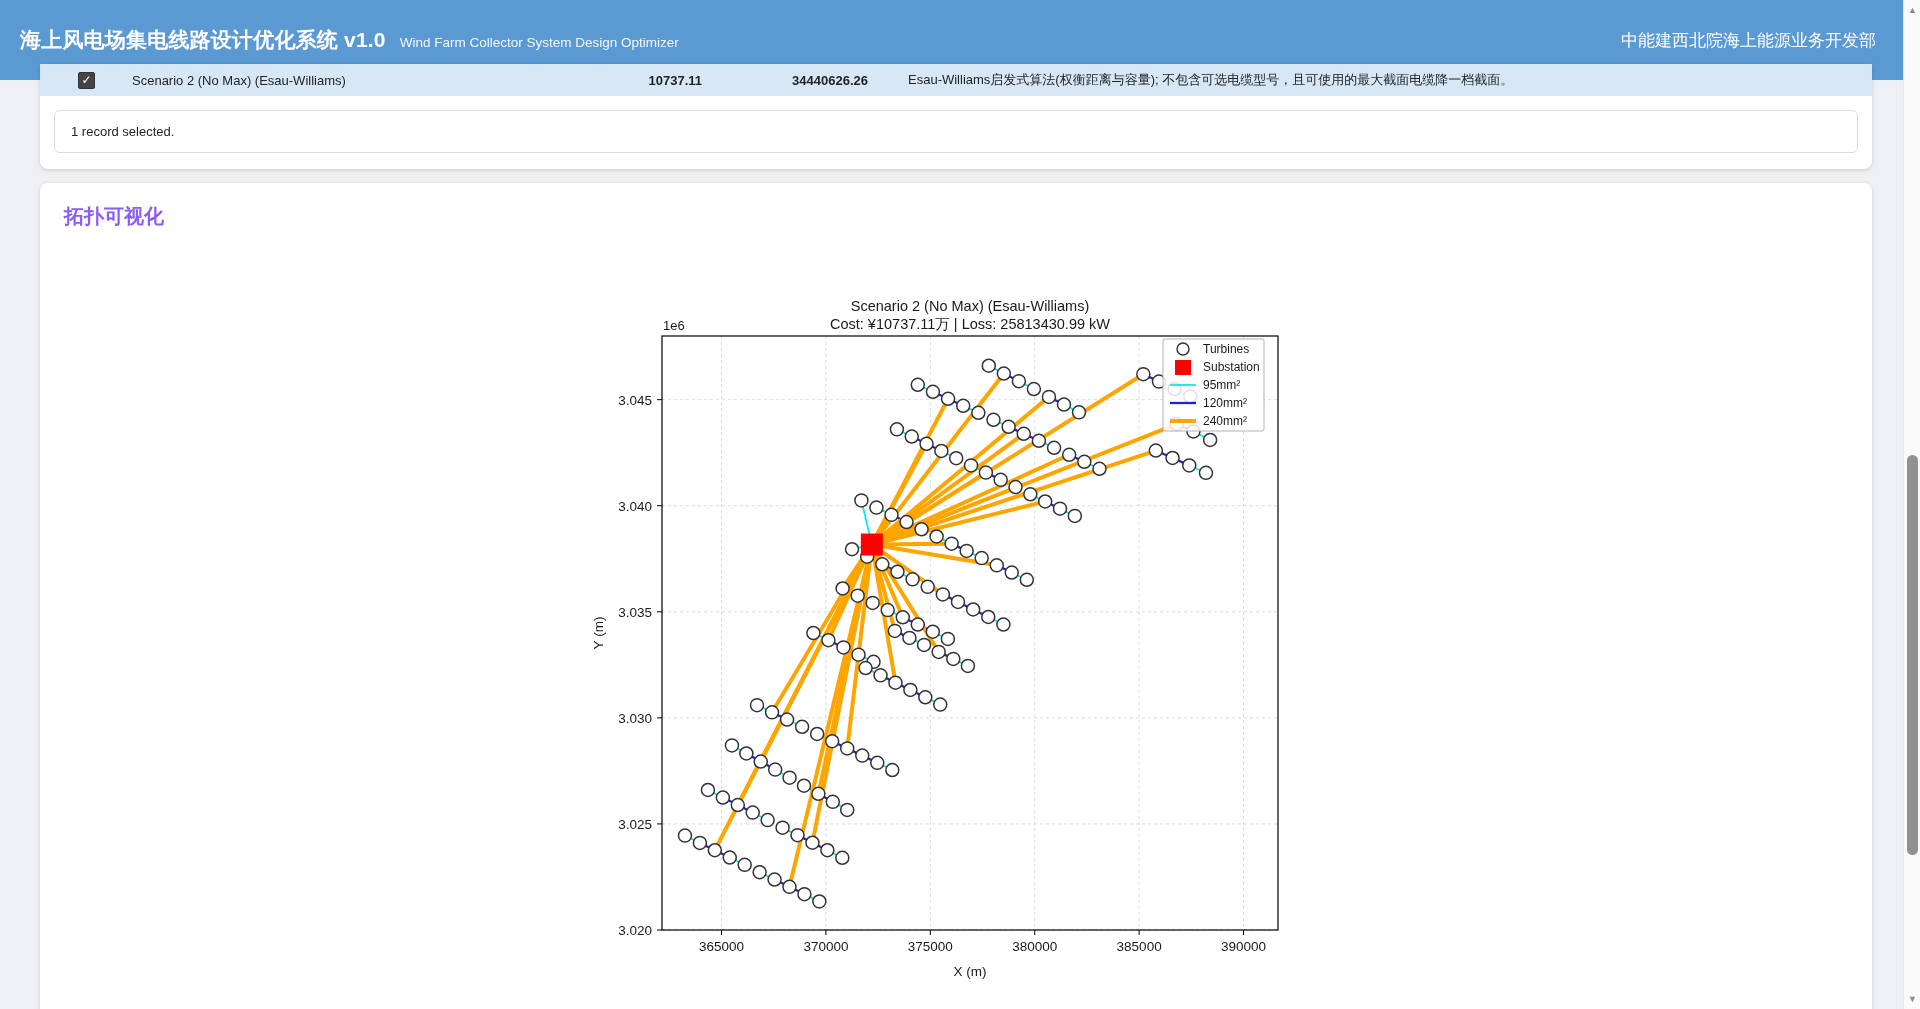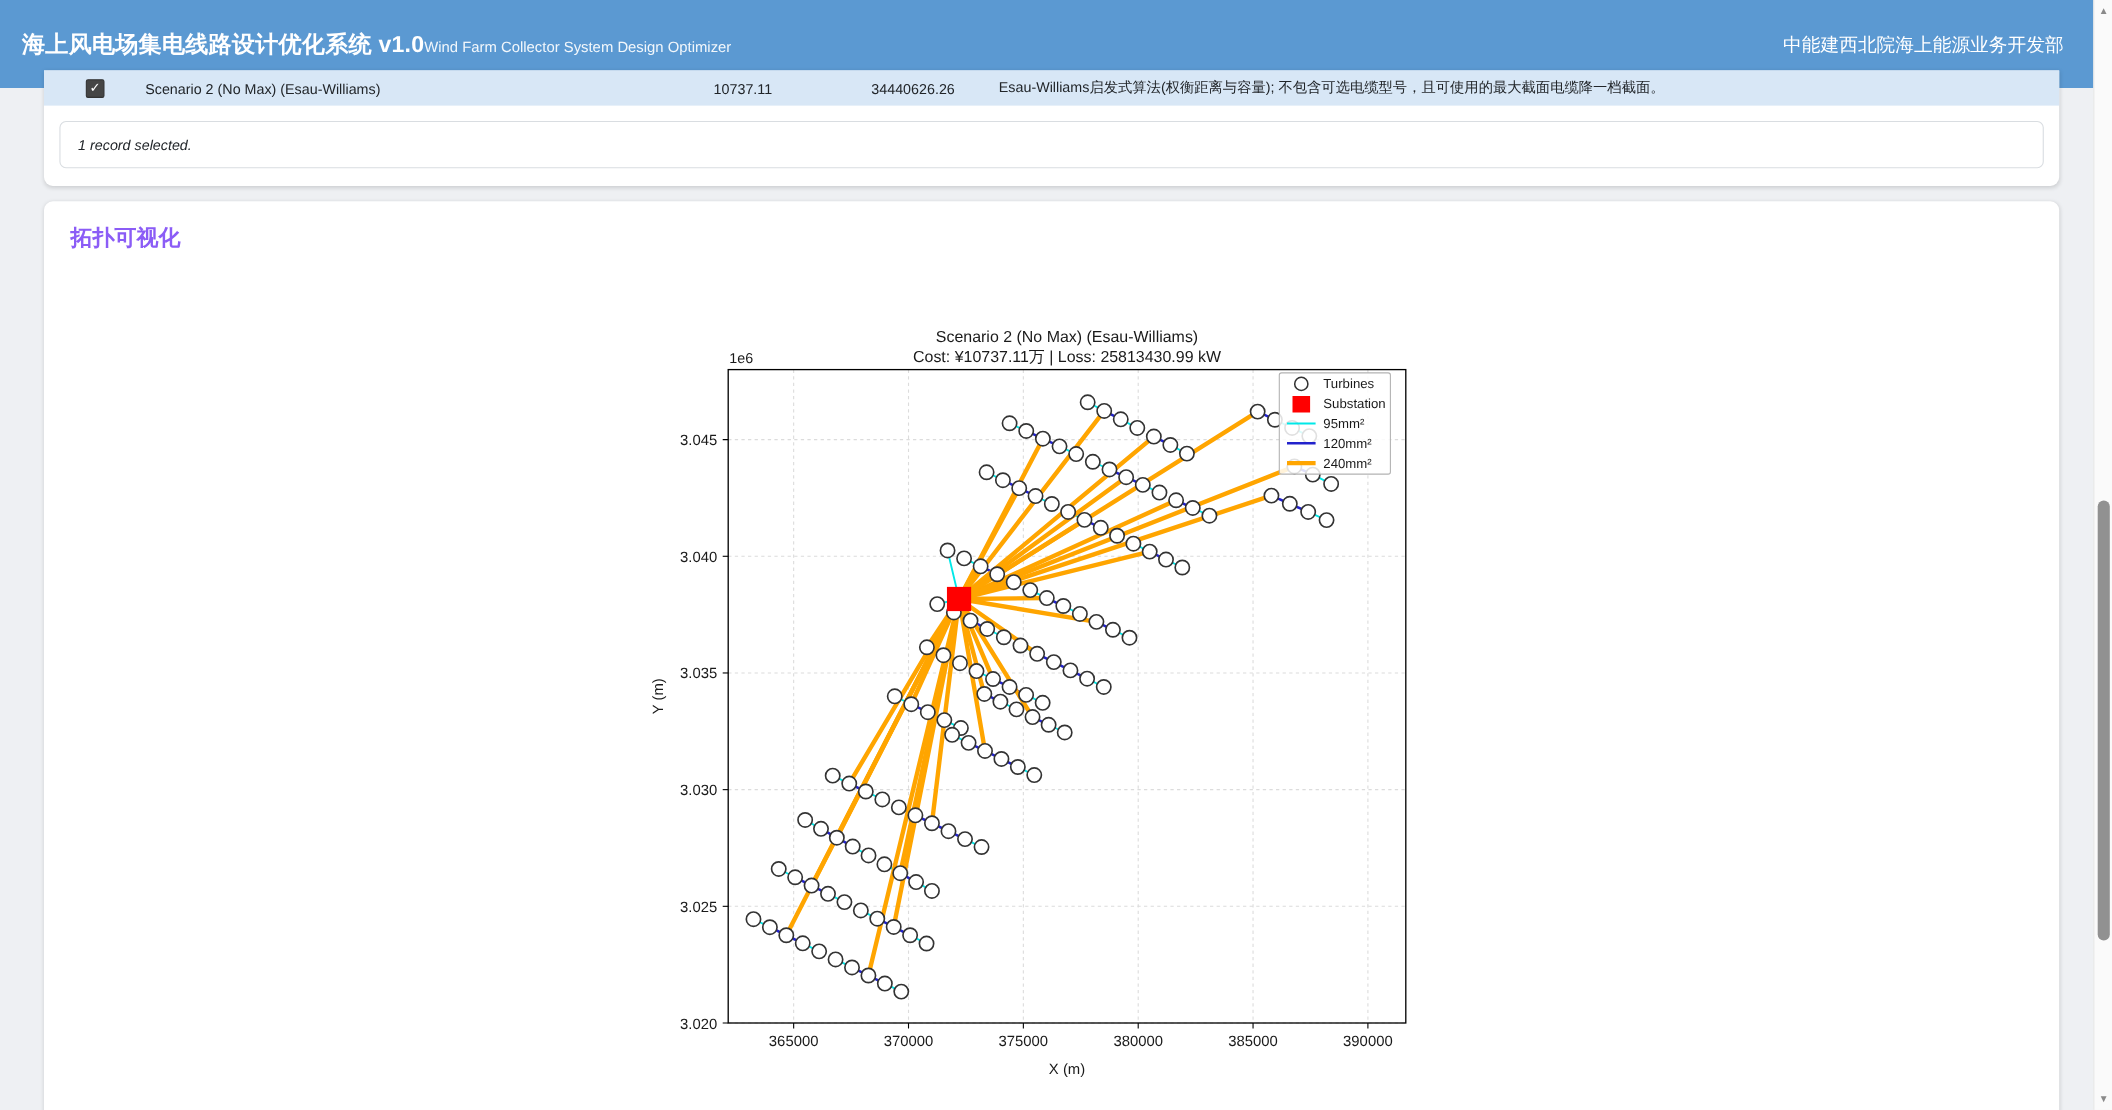--- a/index.html
+++ b/index.html
@@ -4,42 +4,42 @@
 <style>
   * { box-sizing: border-box; margin: 0; padding: 0; }
   html,body { width:1920px; height:1009px; overflow:hidden;
     font-family:"Liberation Sans", sans-serif; background:#eef0f3; color:#212529; }
 
   
   .topbar { height:80px; background:#5b99d2; display:flex; align-items:center;
     justify-content:space-between; padding:0 20px; color:#fff; }
   .topbar-left { display:flex; align-items:baseline; }
   .app-title { font-size:21px; font-weight:700; letter-spacing:.2px; }
-  .app-subtitle { font-size:13.5px; font-weight:400; margin-left:0; opacity:.92; }
+  .app-subtitle { font-size:13.5px; font-weight:400; margin-left:14px; opacity:.92; }
   .org-name { font-size:17px; font-weight:400; margin-right:24px; }
 
   
   .main { position:absolute; top:64px; left:0; width:1903px; height:945px; }
 
   .card { background:#fff; box-shadow:0 1px 4px rgba(0,0,0,.14); }
   .card-table { margin:0 31px 0 40px; border-radius:0 0 8px 8px; padding-bottom:16px; }
   .card-topo  { margin:14px 31px 0 40px; border-radius:8px; height:900px; padding:20px 24px; }
 
   
   .scenario-row { display:grid; grid-template-columns:92px 428px 142px 166px 1fr;
     align-items:center; height:32px; background:#d8e7f6; font-size:13px; }
   .cb-cell { display:flex; align-items:center; }
   .checkbox { width:17px; height:17px; margin-left:38px; background:#454545;
     border:1px solid #333; border-radius:2px; color:#fff; font-size:12px;
     display:flex; align-items:center; justify-content:center; cursor:pointer; }
-  .num-cell { text-align:right; }
+  .num-cell { text-align:right;font-weight:bold; }
   .desc-cell { padding-left:40px; }
 
   .table-footer { margin:14px 14px 0 14px; border:1px solid #d9dde1; border-radius:6px;
-    padding:13px 16px; font-size:13px; background:#fff;font-style:italic; }
+    padding:13px 16px; font-size:13px; background:#fff; }
 
   
   .section-title { font-size:20px; font-weight:700; color:#8b5cf6; }
   .chart-area { position:relative; height:820px; }
   .chart-svg { position:absolute; left:466px; top:58px; }
 
   
   .scrollbar { position:absolute; top:0; right:0; width:17px; height:1009px;
     background:#fafafa; border-left:1px solid #e6e6e6; }
   .scroll-arrow { position:absolute; left:0; width:17px; height:16px; color:#8a8a8a;

